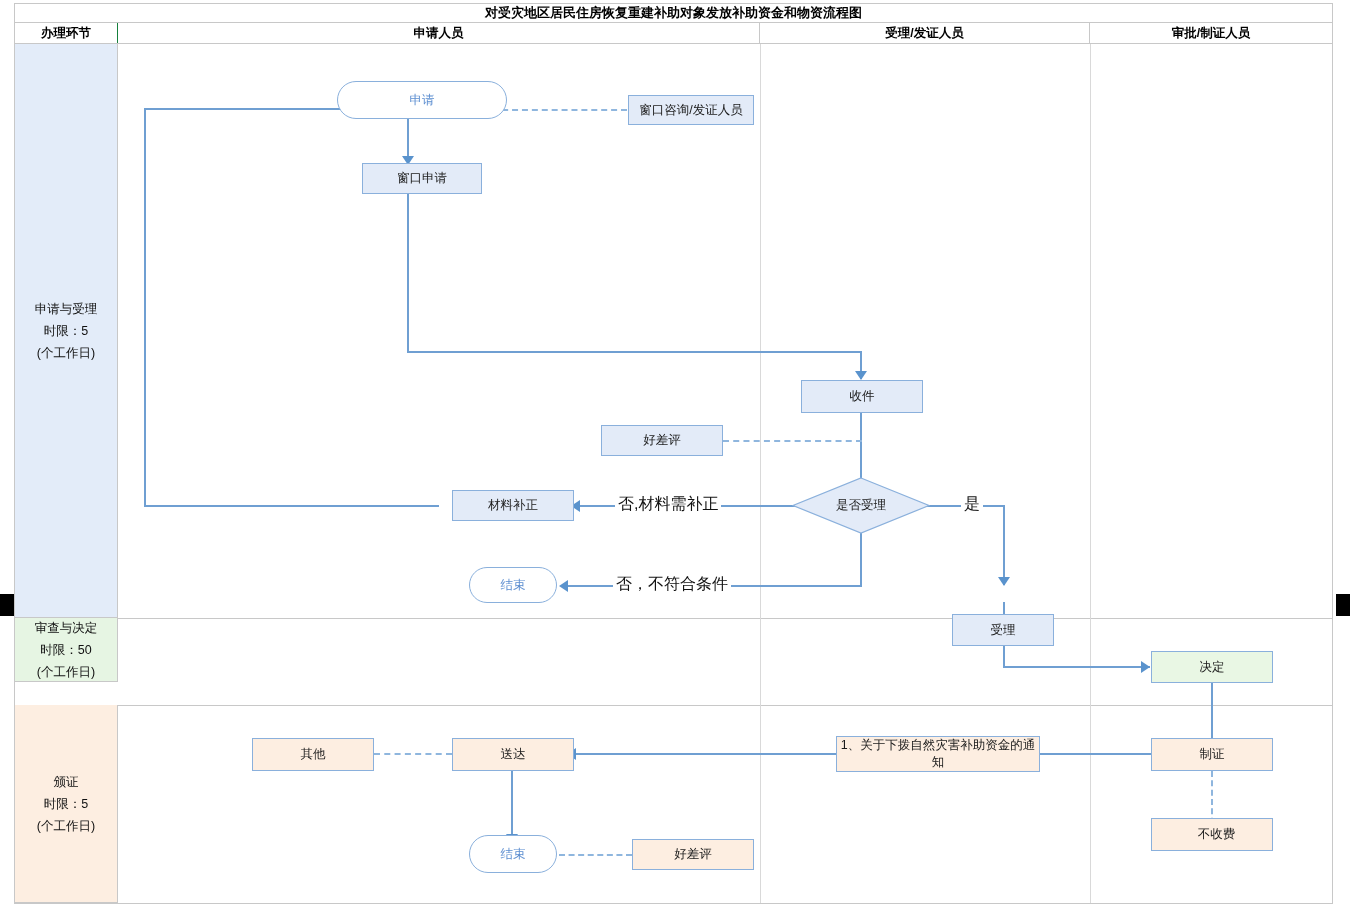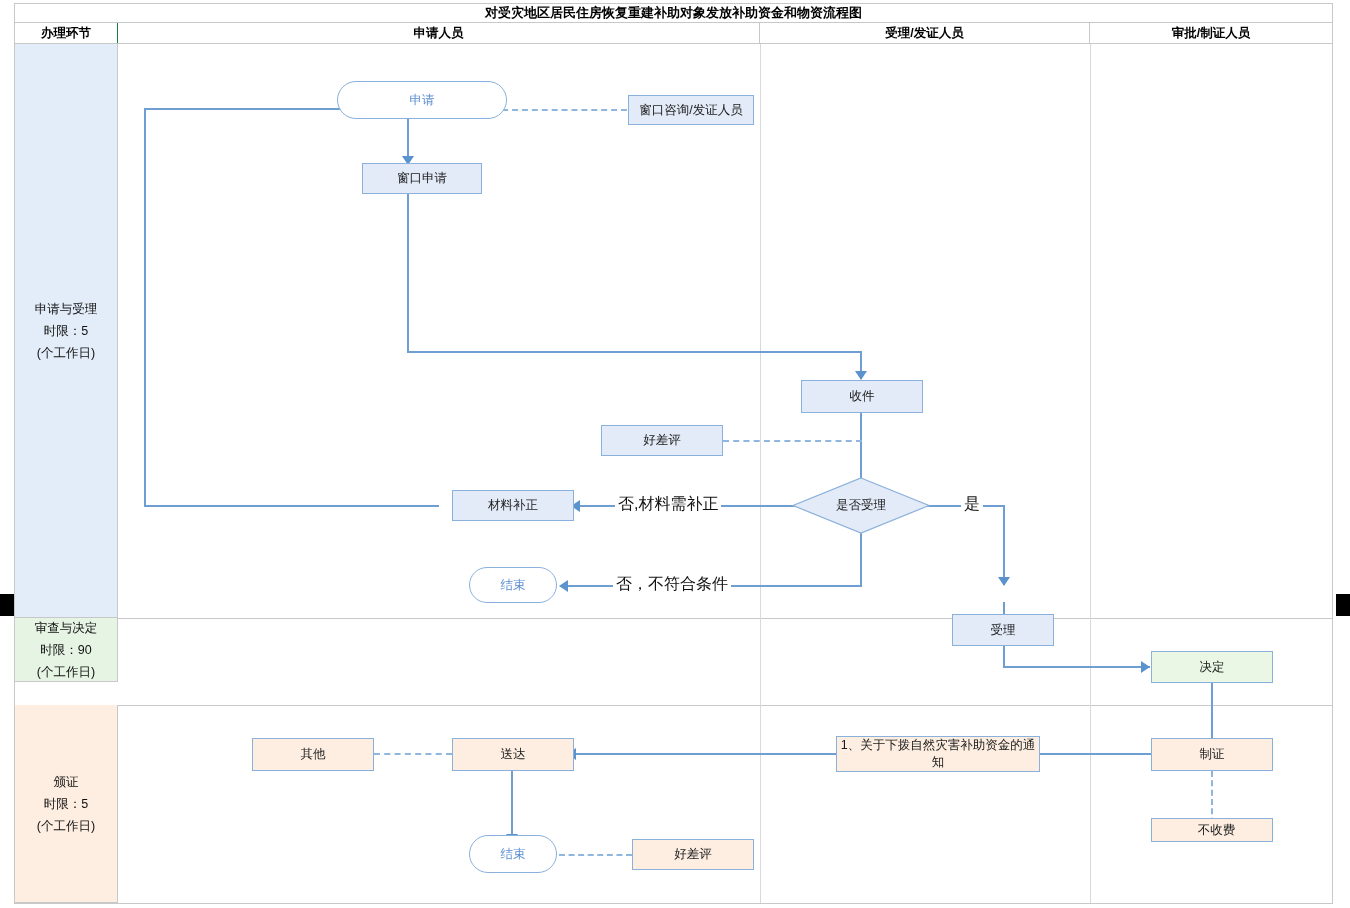--- a/index.html
+++ b/index.html
@@ -151,21 +151,21 @@
 
   <div id="stage">
 
     <div class="phase" id="phase-0">
       <div>申请与受理</div>
       <div>时限：5</div>
       <div>(个工作日)</div>
     </div>
     <div class="phase" id="phase-1">
       <div>审查与决定</div>
-      <div>时限：90</div>
+      <div>时限：50</div>
       <div>(个工作日)</div>
     </div>
     <div class="phase" id="phase-2">
       <div>颁证</div>
       <div>时限：5</div>
       <div>(个工作日)</div>
     </div>
 
     <div class="rowsep" id="rowsep-0"></div>
     <div class="rowsep" id="rowsep-1"></div>
@@ -242,21 +242,21 @@
     </div>
 
     <div class="node n-blue" style="left:937px; top:570px; width:102px; height:32px;">受理</div>
 
     <div class="node n-round" style="left:454px; top:523px; width:88px; height:36px;">结束</div>
 
     <div class="node n-green" style="left:1136px; top:607px; width:122px; height:32px;">决定</div>
 
     <div class="node n-peach" style="left:1136px; top:694px; width:122px; height:33px;">制证</div>
 
-    <div class="node n-peach" style="left:1136px; top:774px; width:122px; height:24px;padding-left:9px;">不收费</div>
+    <div class="node n-peach" style="left:1136px; top:774px; width:122px; height:33px;padding-left:9px;">不收费</div>
 
     <div class="node n-peach" style="left:237px; top:694px; width:122px; height:33px;">其他</div>
 
     <div class="node n-peach" style="left:437px; top:694px; width:122px; height:33px;">送达</div>
 
     <div class="node n-peach" style="left:821px; top:692px; width:204px; height:36px;">1、关于下拨自然灾害补助资金的通知</div>
 
     <div class="node n-round" style="left:454px; top:791px; width:88px; height:38px;">结束</div>
 
     <div class="node n-peach" style="left:617px; top:795px; width:122px; height:31px;">好差评</div>

